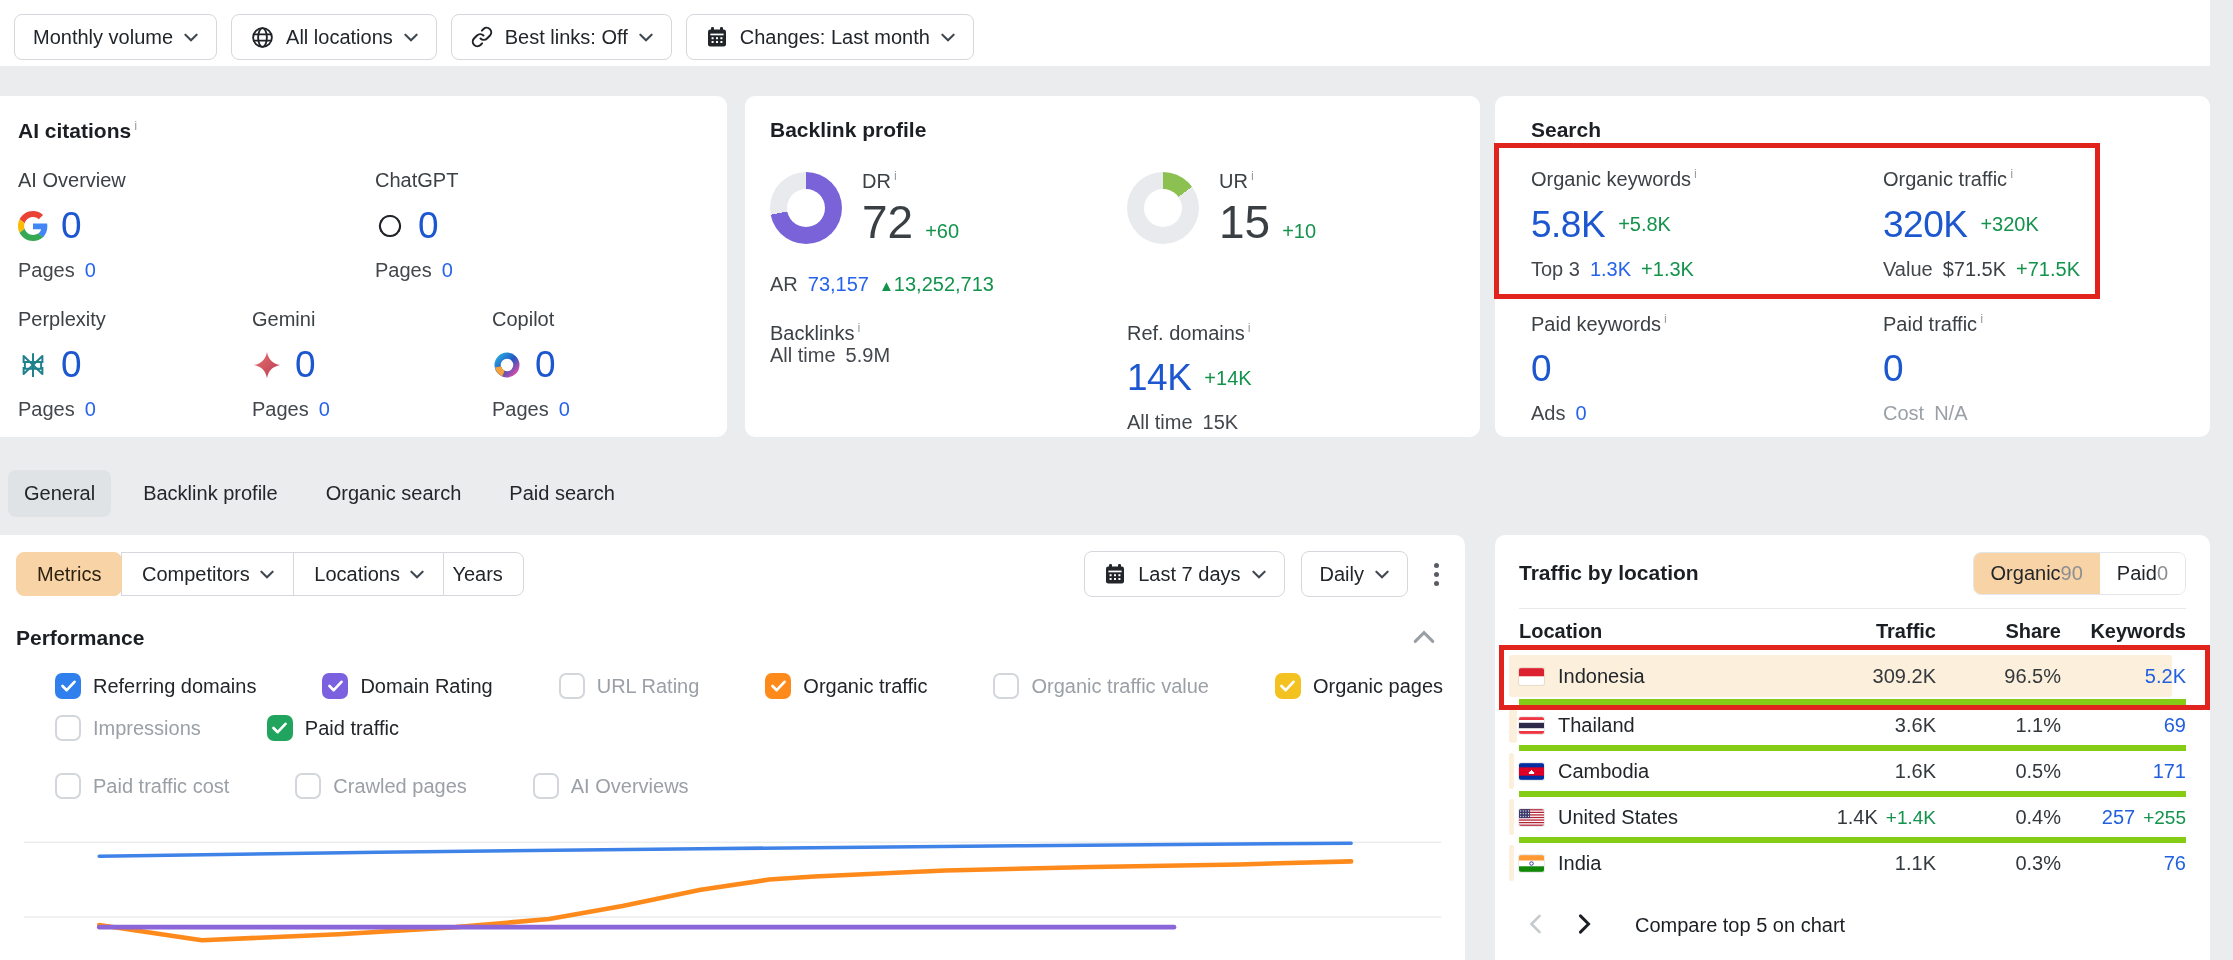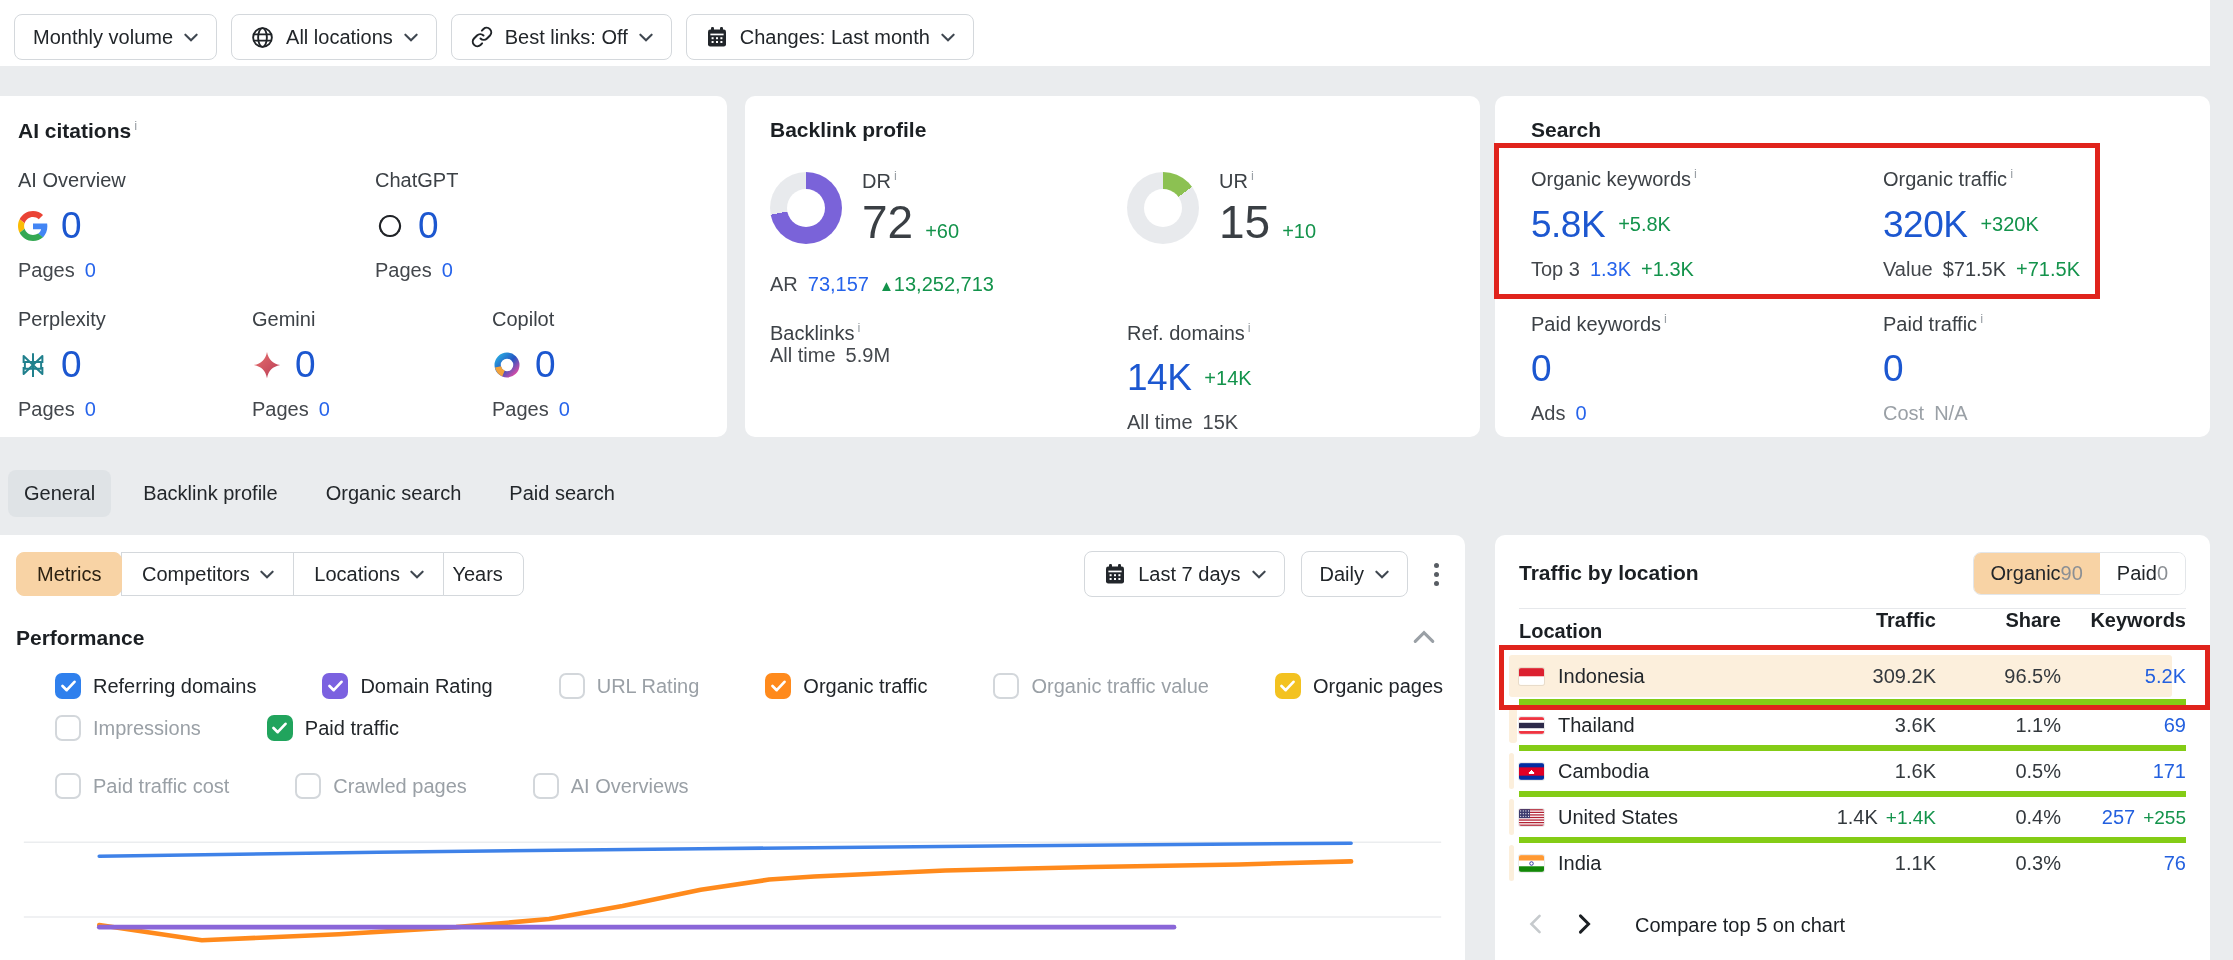--- a/index.html
+++ b/index.html
@@ -83,21 +83,21 @@
 
   #chart { margin-top:30px; display:block; }
 
   
   .tl-head { display:flex; align-items:center; height:44px; }
   .toggle { margin-left:auto; display:flex; border:1.5px solid #e3e6e9; border-radius:8px; overflow:hidden; }
   .tg { height:41px; display:flex; align-items:center; gap:0; padding:0 17px; background:#fff; font-size:20px; color:#22262a; border:none; font-family:inherit; cursor:pointer; }
   .tg.active { background:#f8d3a5; }
   .tg .cnt { color:#8b8f94; }
   .tl-div { border-top:1px solid #e6e8eb; margin-top:13px; }
-  .tl-hrow { display:flex; height:44px; font-weight:700; font-size:20px; color:#1b1f23; }
+  .tl-hrow { display:flex; align-items:center; height:44px; font-weight:700; font-size:20px; color:#1b1f23; }
   .c-loc { flex:1; display:flex; align-items:center; gap:14px; }
   .c-traffic { width:210px; text-align:right; }
   .c-share { width:125px; text-align:right; }
   .c-kw { width:125px; text-align:right; }
   .tl-row { position:relative; height:46px; display:flex; align-items:center; border-top:6px solid #84cc16; font-size:20px; }
   .tl-row:first-child { border-top:none; }
   .tl-row .bar { position:absolute; left:-10px; top:2px; bottom:2px; background:#fcefdc; border-radius:3px; z-index:0; }
   .tl-row > div { position:relative; z-index:1; }
   .tl-row .c-traffic, .tl-row .c-share { color:#33383d; }
   .tl-row .kwv { color:#2360df; cursor:pointer; }

